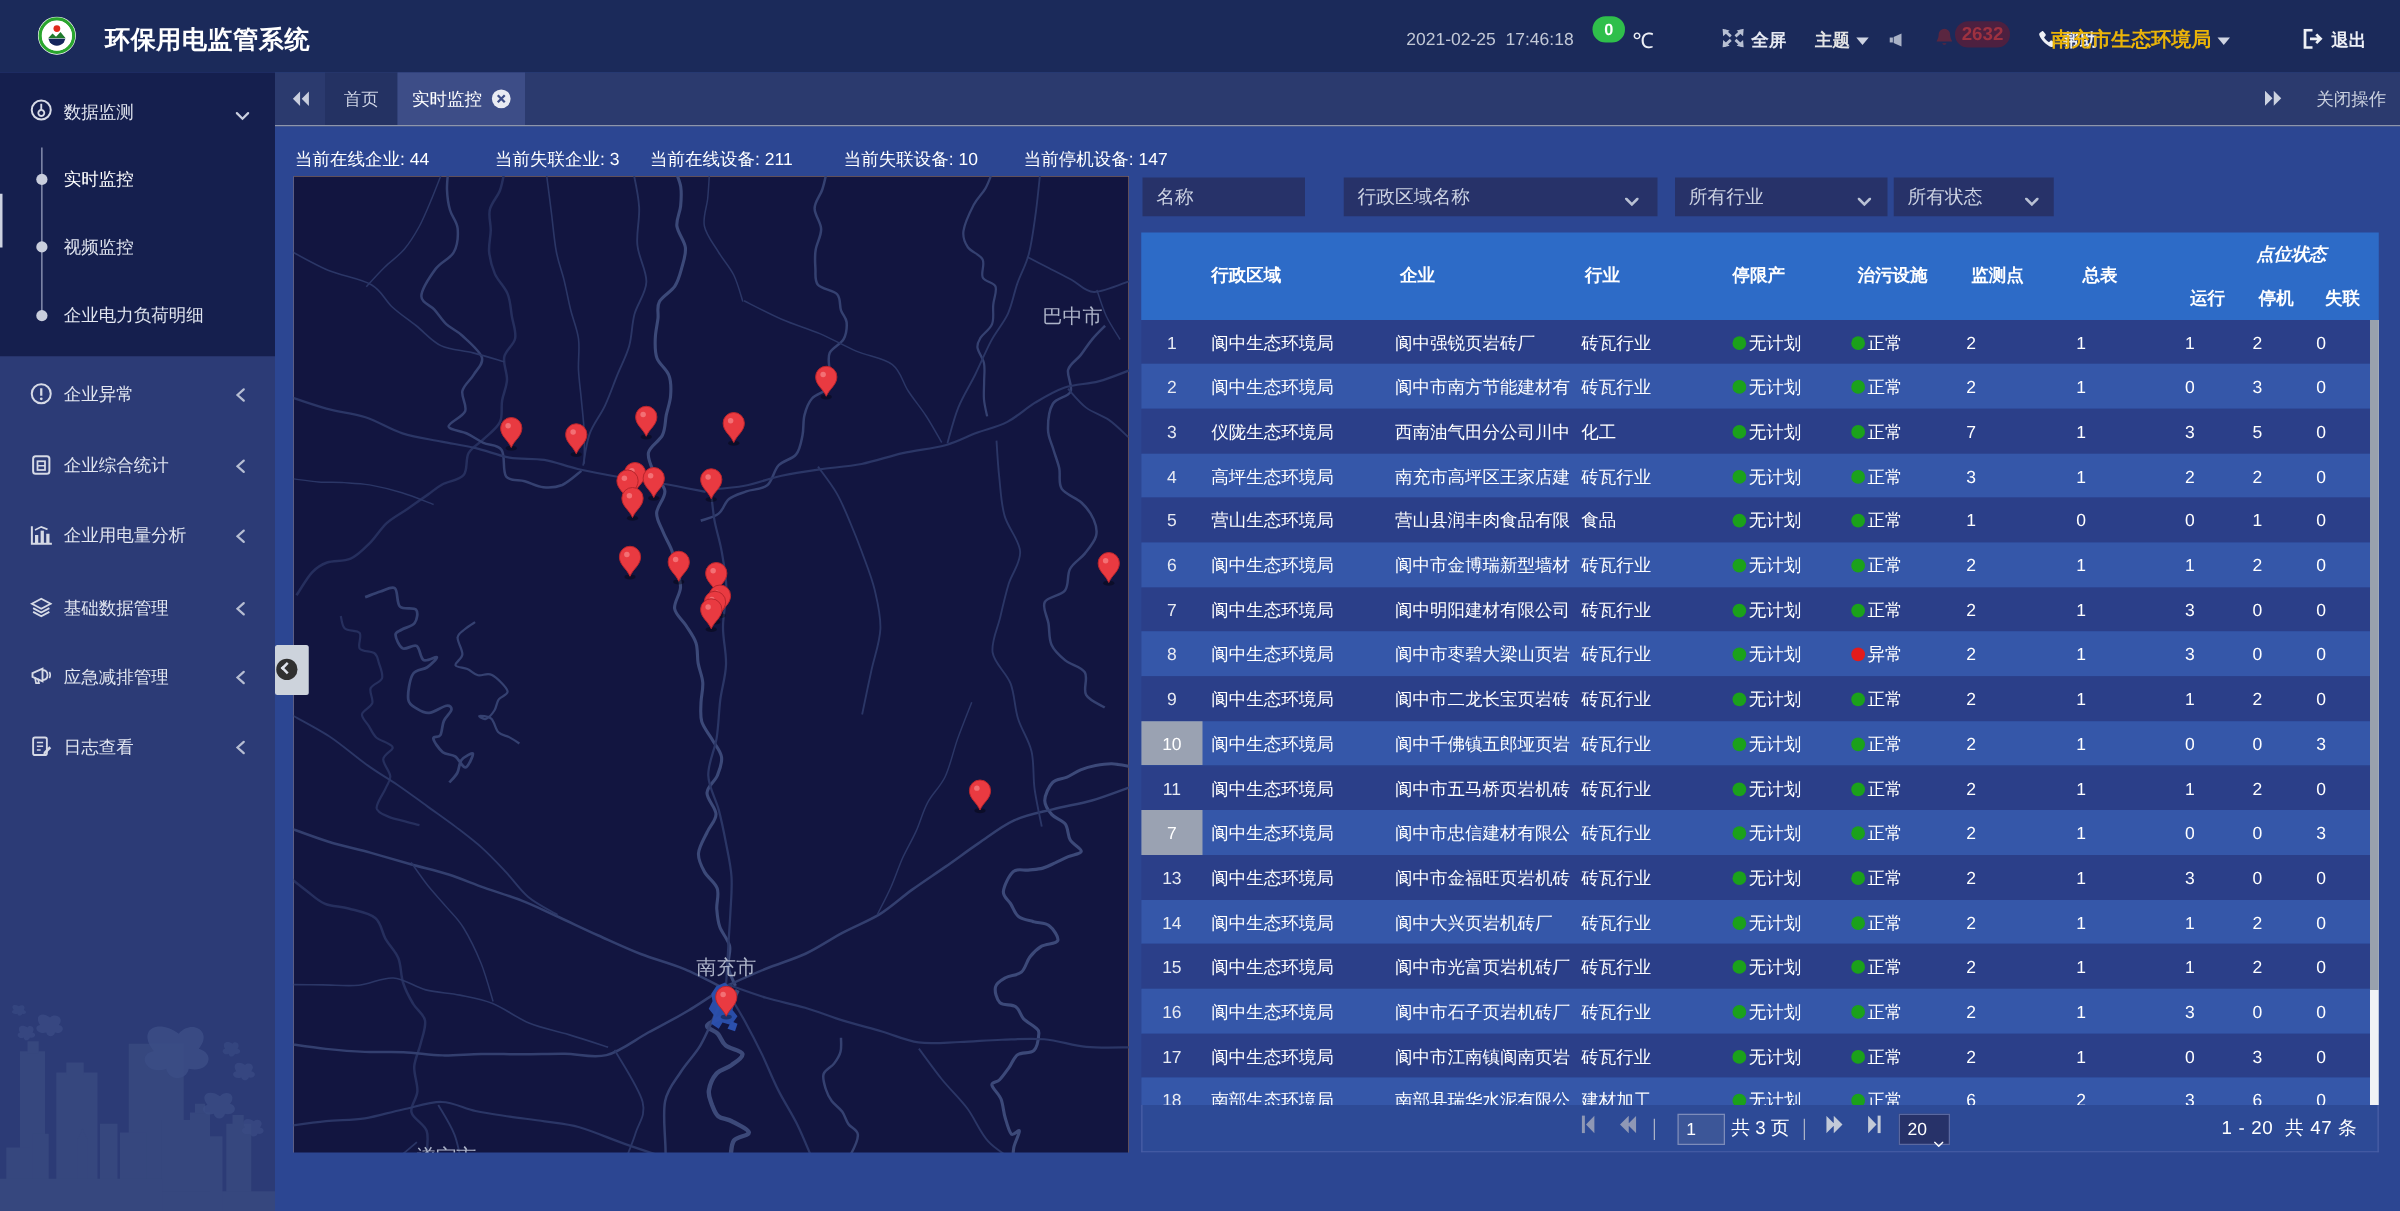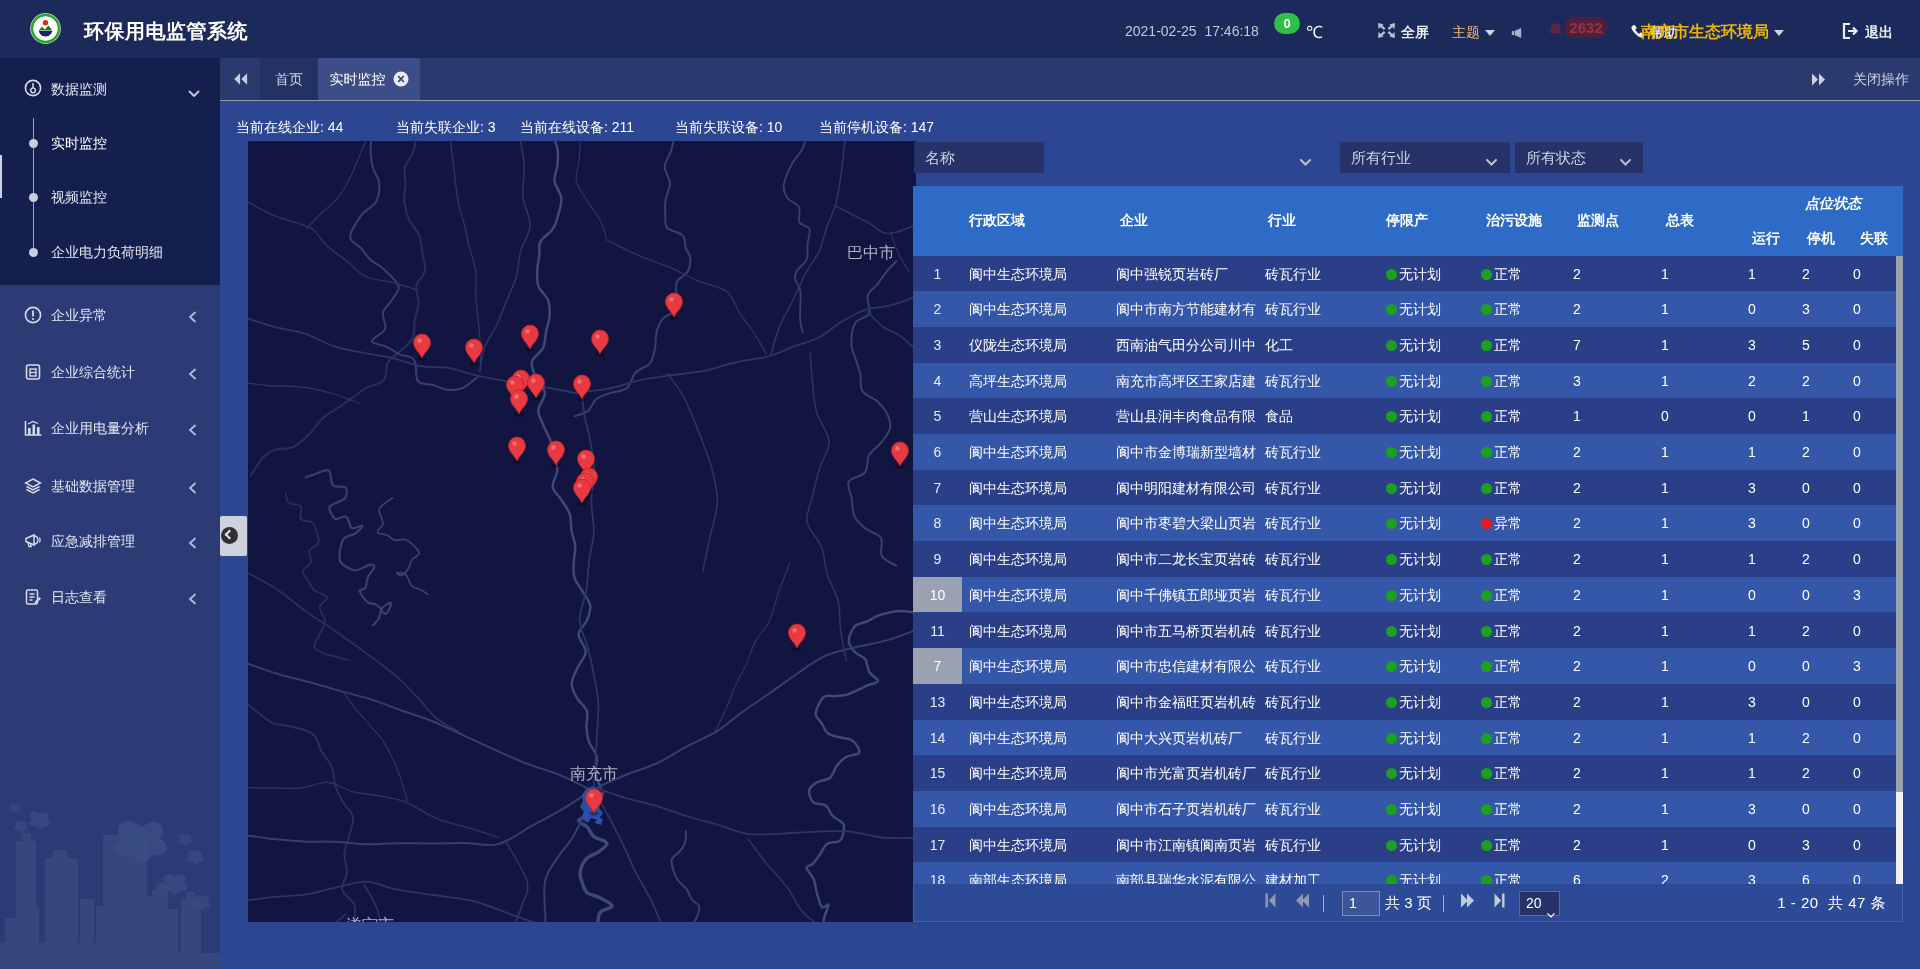--- a/index.html
+++ b/index.html
@@ -8,21 +8,21 @@
 #topbar{position:absolute;left:0;top:0;width:1920px;height:58px;background:#1b2a5a}
 #title{position:absolute;left:84px;top:18px;font-size:20px;font-weight:bold;color:#fff;letter-spacing:0.5px}
 #logo{position:absolute;left:30px;top:13px}
 .hdr{position:absolute;color:#c9cede;font-size:15px;top:23px;white-space:nowrap}
 #dt{font-size:14px!important}
 #dt{left:1125px;color:#c2c8d6}
 #temp0{position:absolute;left:1274px;top:13px;width:26px;height:21px;border-radius:11px;background:#2fbf4b;color:#fff;font-size:13px;font-weight:bold;text-align:center;line-height:21px}
 #celsius{position:absolute;left:1306px;top:20px;color:#eef0f6;font-size:17px}
 #fsico{position:absolute;left:1377px;top:23px}
 #fstxt{left:1401px;color:#e6e9f2;font-weight:bold;font-size:14px;top:24px}
-#theme{left:1452px;color:#fdba74;font-weight:normal;font-size:14px;top:24px}
+#theme{left:1452px;color:#e5e5e5;font-weight:bold;font-size:14px;top:24px}
 #spk{position:absolute;left:1511px;top:25px}
 #bell{position:absolute;left:1548px;top:22px}
 #badge{position:absolute;left:1564px;top:17px;width:44px;height:21px;border-radius:11px;background:#4d2040;color:#9e3140;font-size:15px;font-weight:bold;text-align:center;line-height:21px}
 #phone{position:absolute;left:1630px;top:24px}
 #help{left:1650px;color:#eef0f6;font-weight:bold;font-size:14px;top:24px}
 #org{left:1641px;color:#eab308;font-weight:bold;font-size:16px;top:22px}
 #exitico{position:absolute;left:1842px;top:23px}
 #exit{left:1865px;color:#eef0f6;font-weight:bold;font-size:14px;top:24px}
 .caret{display:inline-block;width:0;height:0;border-left:5px solid transparent;border-right:5px solid transparent;border-top:6px solid #cfd4e2;vertical-align:middle;margin-left:5px}
 
@@ -37,21 +37,21 @@
 #sidebar{position:absolute;left:0;top:58px;width:220px;height:911px;background:#2c3b76}
 #sgroup{position:absolute;left:0;top:0;width:220px;height:227px;background:#151f4e}
 .sitem{position:absolute;left:51px;font-size:14px;line-height:20px;color:#e2e6f0;white-space:nowrap}
 .schev{position:absolute;left:188px;width:12px;height:12px}
 .subline{position:absolute;left:33px;top:60px;width:1px;height:134px;background:#9aa2c0}
 .bullet{position:absolute;left:29px;width:9px;height:9px;border-radius:50%;background:#c9cedd}
 .sico{position:absolute;left:24px}
 
 #statsbar{position:absolute;left:220px;top:101px;width:1700px;height:40px}
 .stat{position:absolute;top:16px;line-height:20px;color:#fff;font-size:14px;white-space:nowrap}
-#mapwrap{position:absolute;left:248px;top:141px;width:668px;height:816px;background:#fdba74}
+#mapwrap{position:absolute;left:235px;top:141px;width:668px;height:816px;background:#fdba74}
 .mlbl{font-size:16px;fill:#aeb5c9;font-family:"Liberation Sans",sans-serif}
 #mapbtn{position:absolute;left:220px;top:516px;width:27px;height:40px;background:#cdd3dc;border-radius:2px}
 #mapbtn .circ{position:absolute;left:1px;top:11px;width:17px;height:17px;border-radius:50%;background:#303030}
 #mapbtn .ch{position:absolute;left:6px;top:15px;width:7px;height:7px;border-left:2px solid #dfe3ec;border-bottom:2px solid #dfe3ec;transform:rotate(45deg)}
 
 .fbox{position:absolute;top:142px;height:31px;background:#273269;color:#ccd2e2;font-size:15px;line-height:31px;padding-left:11px}
 .fchev{position:absolute;top:152px;width:11px;height:7px}
 
 #thead{position:absolute;left:913px;top:186px;width:990px;height:69.5px;background:#2d6bc7}
 .th{position:absolute;color:#ffffff;font-weight:bold;font-size:14px;line-height:20px;white-space:nowrap}
@@ -405,20 +405,21 @@
           <ellipse cx="0" cy="0.5" rx="4.5" ry="2" fill="#000" opacity="0.35"></ellipse>
           <path d="M0,0 C-2.5,-6 -8.5,-9 -8.5,-15.5 A8.5,8.5 0 1 1 8.5,-15.5 C8.5,-9 2.5,-6 0,0 Z" fill="#e93a41" stroke="#b8252c" stroke-width="0.8"></path>
           <circle cx="-2.5" cy="-17.5" r="2.2" fill="#f47a7e" opacity="0.85"></circle>
         </g>
 </svg></div>
 <div id="mapbtn">
       <div class="circ"></div>
       <div class="ch"></div>
     </div>
 <div class="fbox" style="left:914px;width:130px">名称</div>
+<div class="fbox" style="left:1075px;width:251px">行政区域名称</div>
     <span class="fchev" style="left:1300px"><svg width="11" height="7" viewBox="0 0 11 7">
         <path d="M1,1 L5.5,5.5 L10,1" stroke="#b9c1d4" stroke-width="2" fill="none" stroke-linecap="round"></path>
       </svg></span>
 <div class="fbox" style="left:1340px;width:170px">所有行业</div>
     <span class="fchev" style="left:1486px"><svg width="11" height="7" viewBox="0 0 11 7">
         <path d="M1,1 L5.5,5.5 L10,1" stroke="#b9c1d4" stroke-width="2" fill="none" stroke-linecap="round"></path>
       </svg></span>
 <div class="fbox" style="left:1515px;width:128px">所有状态</div>
     <span class="fchev" style="left:1620px"><svg width="11" height="7" viewBox="0 0 11 7">
         <path d="M1,1 L5.5,5.5 L10,1" stroke="#b9c1d4" stroke-width="2" fill="none" stroke-linecap="round"></path>

